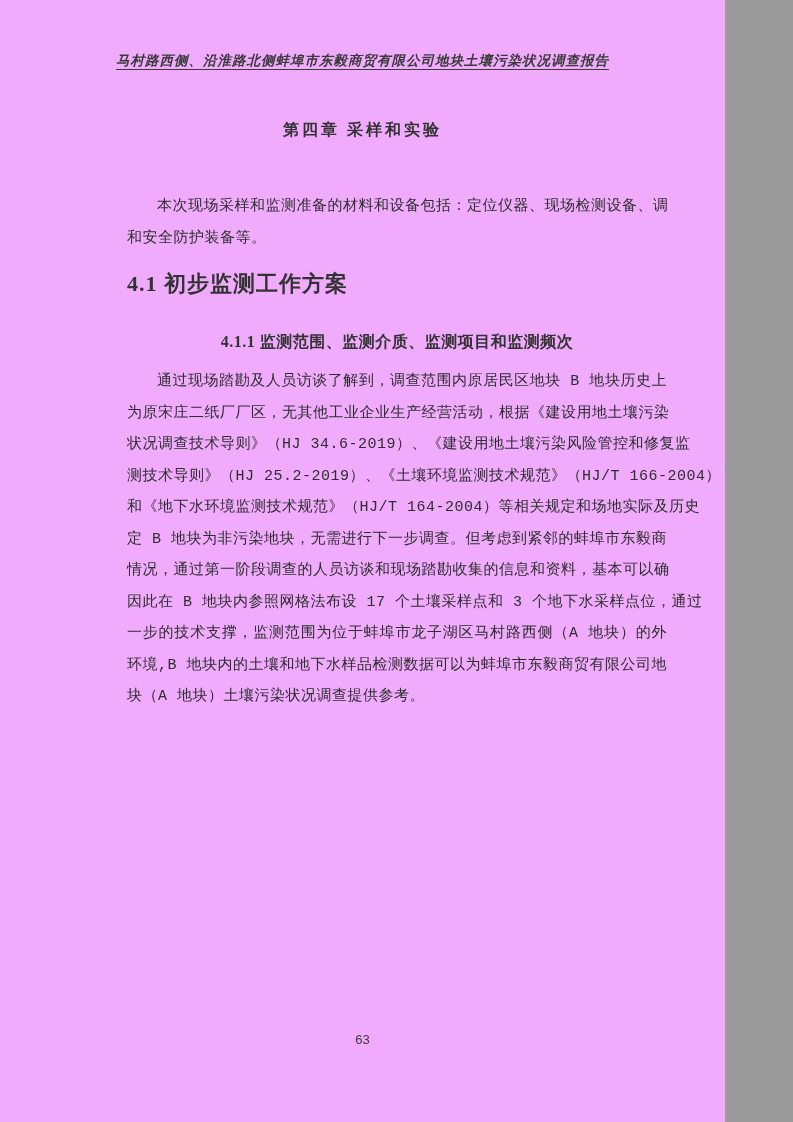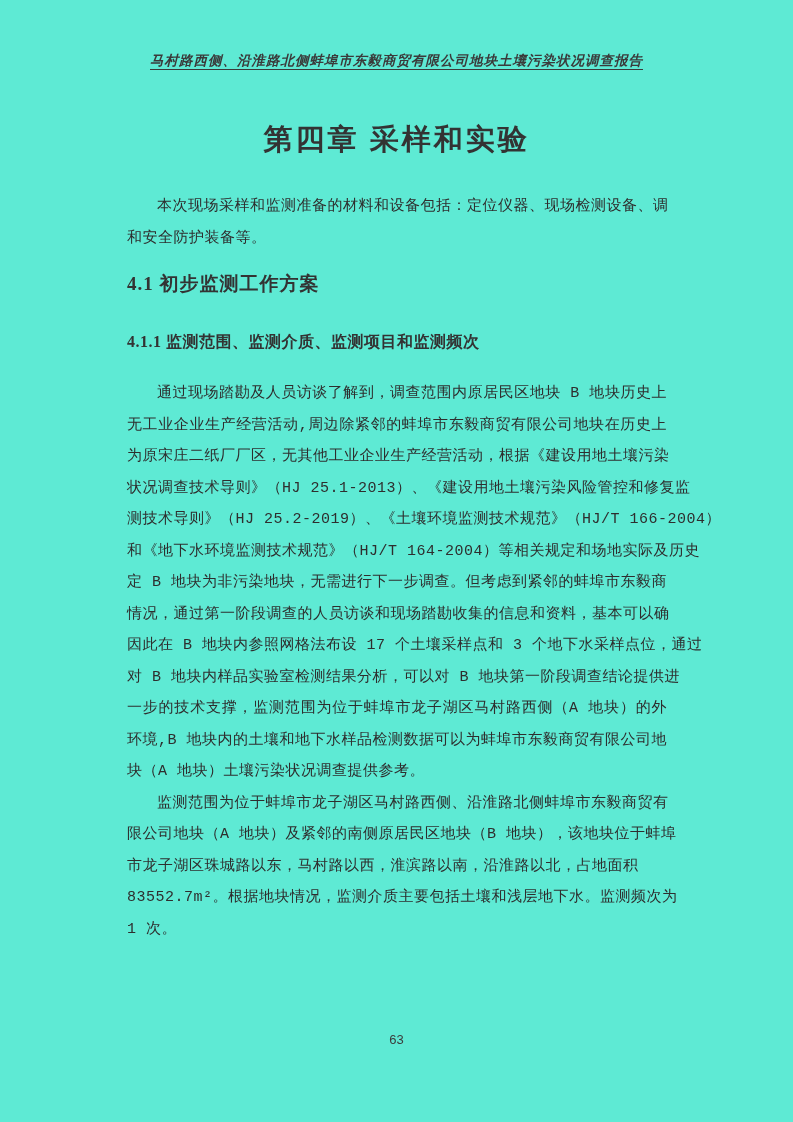--- a/index.html
+++ b/index.html
@@ -2,23 +2,23 @@
 <html><head>
 <meta charset="utf-8">
 <style>
   html, body {
     margin: 0;
     padding: 0;
     background: #9a9a9a;
   }
   .page {
     position: relative;
-    width: 793px;
+    width: 725px;
     height: 1122px;
-    background: #5eead4;
+    background: #f0abfc;
     font-family: "Liberation Serif", "DejaVu Serif", serif;
     color: #2e2e2e;
     overflow: hidden;
     box-sizing: border-box;
   }
   .running-header {
     position: absolute;
     top: 52px;
     left: 0;
     right: 0;
@@ -31,21 +31,21 @@
     text-underline-offset: 4px;
     color: #3a3a3a;
   }
   .chapter-title {
     position: absolute;
     top: 120px;
     left: 0;
     right: 0;
     margin: 0;
     text-align: center;
-    font-size: 29px;
+    font-size: 16px;
     font-weight: bold;
     letter-spacing: 3px;
     color: #333;
   }
   .content {
     position: absolute;
     top: 191px;
     left: 127px;
     width: 540px;
   }
@@ -63,37 +63,38 @@
   .line.indent {
     text-indent: 2em;
   }
   .line.loose {
     text-align-last: left;
     white-space: normal;
   }
   .h2 {
     margin: 0;
     margin-top: 17px;
-    font-size: 19px;
+    font-size: 22px;
     font-weight: bold;
     letter-spacing: 1px;
     line-height: 26px;
     color: #333;
   }
   .h3 {
-    margin: 0;
+    margin: 8px;
     margin-top: 33px;
     font-size: 16px;
     font-weight: bold;
     letter-spacing: 0.5px;
     line-height: 24px;
     color: #333;
+    text-align: center;
   }
   .para.body-para {
-    margin-top: 24px;
+    margin-top: 12px;
   }
   .para.flow-para {
     margin-top: 0;
   }
   .page-number {
     position: absolute;
     top: 1032px;
     left: 0;
     right: 0;
     text-align: center;
@@ -117,39 +118,30 @@
       <div class="line indent">本次现场采样和监测准备的材料和设备包括：定位仪器、现场检测设备、调</div>
       <div class="line loose">和安全防护装备等。</div>
     </div>
 
     <h2 class="h2">4.1  初步监测工作方案</h2>
 
     <h3 class="h3">4.1.1  监测范围、监测介质、监测项目和监测频次</h3>
 
     <div class="para body-para">
       <div class="line indent">通过现场踏勘及人员访谈了解到，调查范围内原居民区地块 B 地块历史上</div>
-      <div class="line">无工业企业生产经营活动,周边除紧邻的蚌埠市东毅商贸有限公司地块在历史上</div>
       <div class="line">为原宋庄二纸厂厂区，无其他工业企业生产经营活动，根据《建设用地土壤污染</div>
-      <div class="line">状况调查技术导则》（HJ 25.1-2013）、《建设用地土壤污染风险管控和修复监</div>
+      <div class="line">状况调查技术导则》（HJ 34.6-2019）、《建设用地土壤污染风险管控和修复监</div>
       <div class="line">测技术导则》（HJ 25.2-2019）、《土壤环境监测技术规范》（HJ/T 166-2004）</div>
       <div class="line">和《地下水环境监测技术规范》（HJ/T 164-2004）等相关规定和场地实际及历史</div>
       <div class="line">定 B 地块为非污染地块，无需进行下一步调查。但考虑到紧邻的蚌埠市东毅商</div>
       <div class="line">情况，通过第一阶段调查的人员访谈和现场踏勘收集的信息和资料，基本可以确</div>
       <div class="line">因此在 B 地块内参照网格法布设 17 个土壤采样点和 3 个地下水采样点位，通过</div>
-      <div class="line">对 B 地块内样品实验室检测结果分析，可以对 B 地块第一阶段调查结论提供进</div>
       <div class="line">一步的技术支撑，监测范围为位于蚌埠市龙子湖区马村路西侧（A 地块）的外</div>
       <div class="line">环境,B 地块内的土壤和地下水样品检测数据可以为蚌埠市东毅商贸有限公司地</div>
       <div class="line loose">块（A 地块）土壤污染状况调查提供参考。</div>
     </div>
 
-    <div class="para flow-para">
-      <div class="line indent">监测范围为位于蚌埠市龙子湖区马村路西侧、沿淮路北侧蚌埠市东毅商贸有</div>
-      <div class="line">限公司地块（A 地块）及紧邻的南侧原居民区地块（B 地块），该地块位于蚌埠</div>
-      <div class="line loose">市龙子湖区珠城路以东，马村路以西，淮滨路以南，沿淮路以北，占地面积</div>
-      <div class="line">83552.7m²。根据地块情况，监测介质主要包括土壤和浅层地下水。监测频次为</div>
-      <div class="line loose">1 次。</div>
-    </div>
 
   </div>
 
   <div class="page-number">63</div>
 
 </div>
 
 </body></html>

